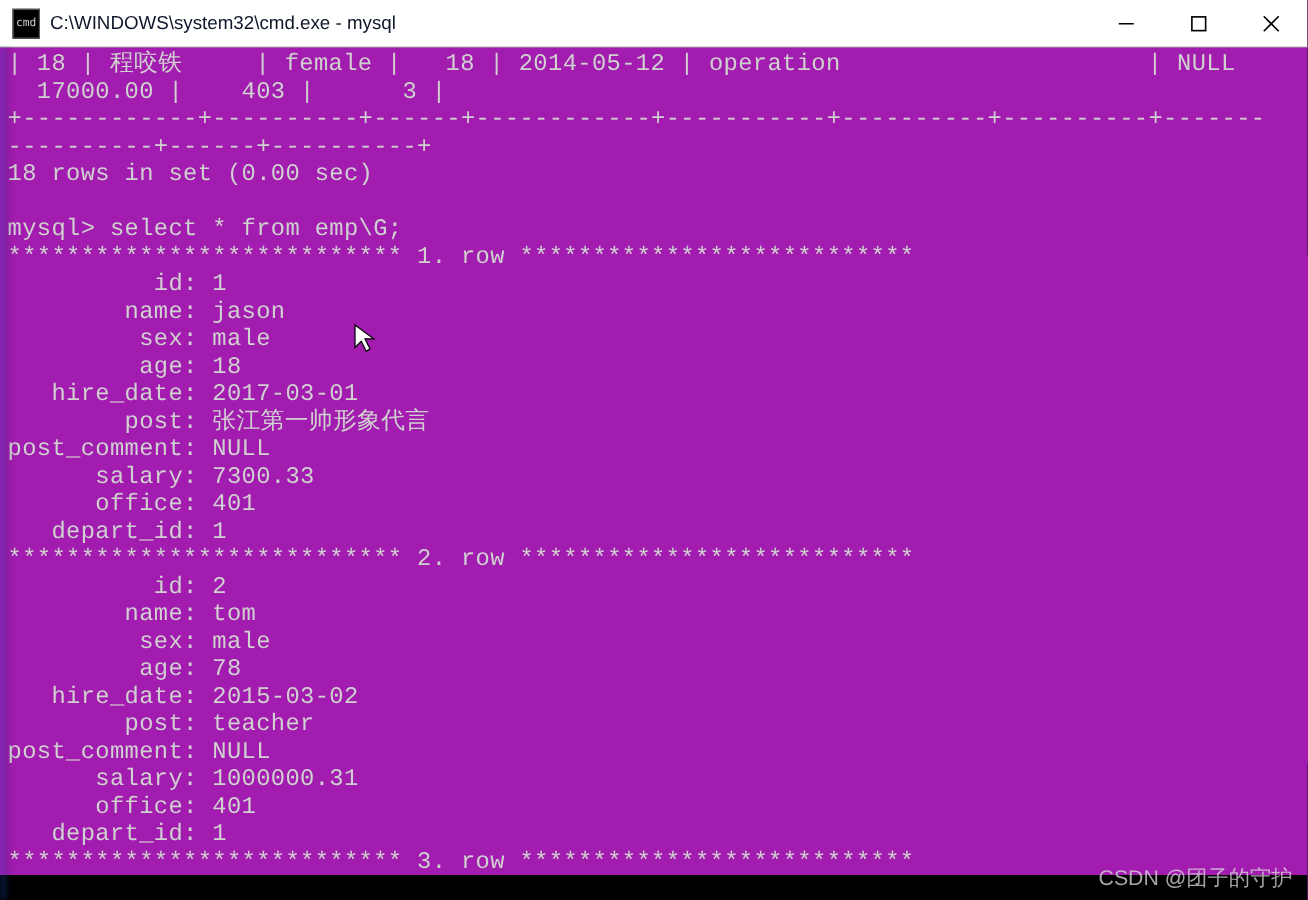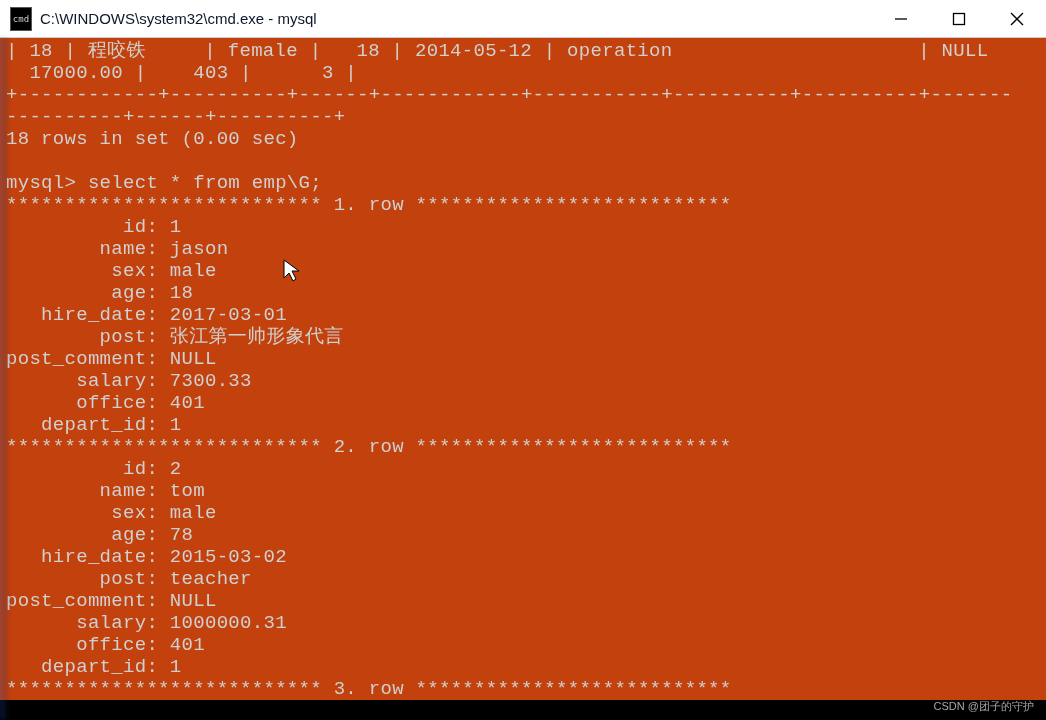--- a/index.html
+++ b/index.html
@@ -46,21 +46,21 @@
       width: 58px;
       display: flex;
       align-items: center;
       justify-content: center;
       font-family: "Segoe UI", Arial, sans-serif;
       color: #000;
       font-size: 14px;
     }
     .titlebar-btn svg { display: block; }
     .terminal {
-      background: #c2410c;
+      background: #a21caf;
       color: #d0d0d0;
       font-size: 19px;
       line-height: 22px;
       padding: 2px 0 0 6px;
       white-space: pre;
       font-family: "Consolas", "SimSun", "Courier New", monospace;
       letter-spacing: 0.3px;
     }
     .leftedge {
       position: absolute;
@@ -77,21 +77,21 @@
       left: 282px;
       top: 258px;
       pointer-events: none;
     }
     .watermark {
       position: absolute;
       right: 12px;
       bottom: 6px;
       color: rgba(220,220,220,0.75);
       font-family: "Microsoft YaHei", Arial, sans-serif;
-      font-size: 11px;
+      font-size: 17px;
       margin-left: 16px;
     }
   </style>
 </head>
 <body>
 
 <div class="titlebar">
   <span class="titlebar-icon">cmd</span>
   <span class="titlebar-title">C:\WINDOWS\system32\cmd.exe - mysql</span>
   <div class="titlebar-controls">

